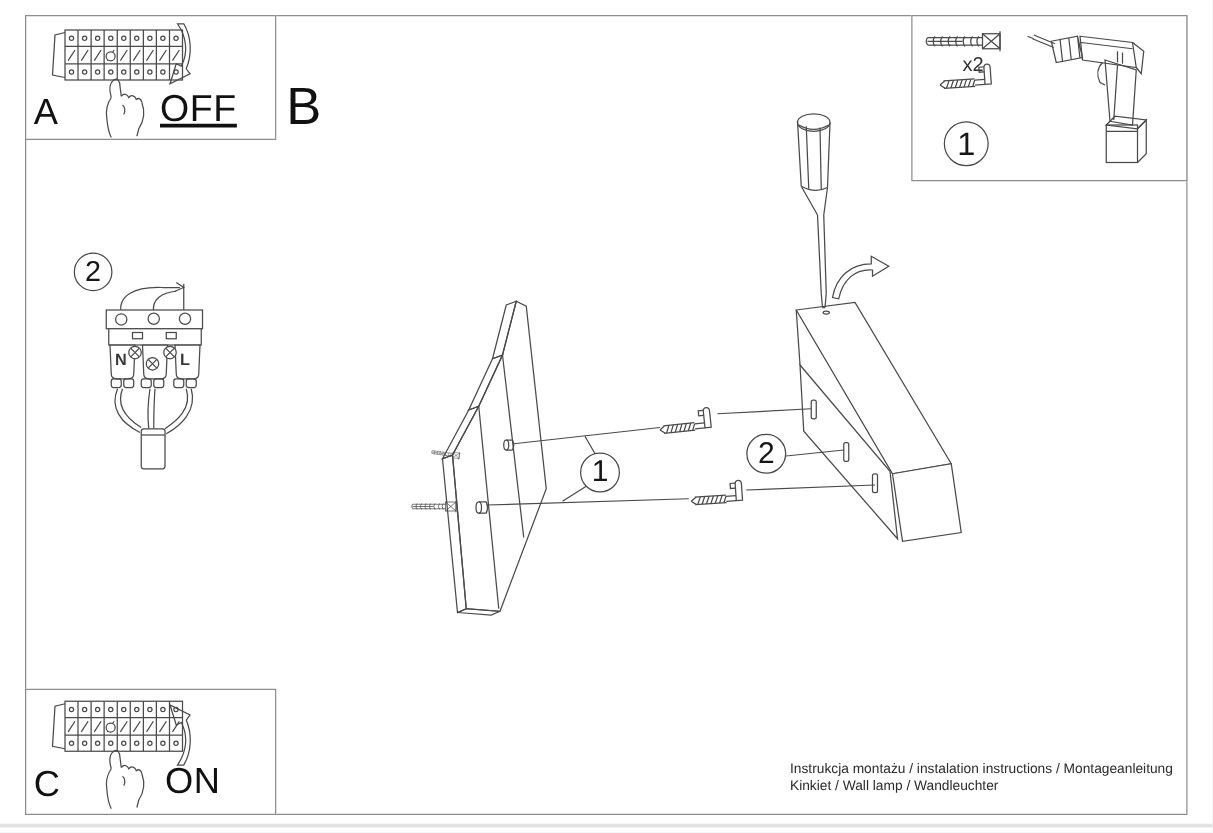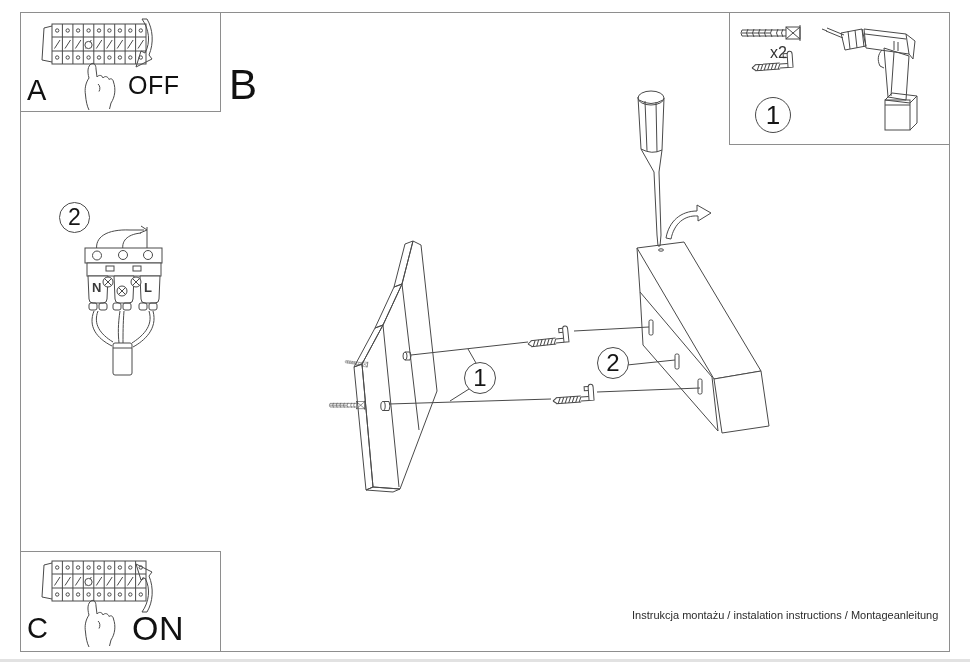--- a/index.html
+++ b/index.html
@@ -197,40 +197,41 @@
       <path d="M 641,149 Q 652,155 662,150"></path>
       <path d="M 641,149 L 654,172 M 662,150 L 659,172"></path>
       <path d="M 654,172 L 657,235 M 659,172 L 661,235"></path>
       <path d="M 657,235 L 658,246 M 661,235 L 660,246 M 658,246 L 660,246"></path>
     </g>
 
     <path d="M 666,238 C 669,221 681,211 697,211 L 697,205 L 711,213 L 698,221 L 698,216 C 684,215 674,224 671,239 Z" fill="none" stroke="#4a4a4a" stroke-width="1"></path>
   </svg>
 
   <div class="biglabel" style="left:27px;top:76px;font-size:29px;">A</div>
-  <div class="biglabel" style="left:128px;top:73px;font-size:25px;letter-spacing:.5px;">OFF</div>
+  <div class="biglabel" style="left:128px;top:73px;font-size:30px;letter-spacing:.5px;text-decoration:underline;">OFF</div>
   <div class="biglabel" style="left:229px;top:64px;font-size:42px;">B</div>
   <div class="biglabel" style="left:27px;top:614px;font-size:29px;">C</div>
-  <div class="biglabel" style="left:132px;top:611px;font-size:34px;letter-spacing:.5px;">ON</div>
+  <div class="biglabel" style="left:132px;top:611px;font-size:29px;letter-spacing:.5px;">ON</div>
   <div class="abs" style="left:770px;top:44px;font-size:16px;color:#333;">x2</div>
 
   <div class="callout" style="left:755px;top:97px;width:34px;height:34px;font-size:26px;">
     <span>1</span>
   </div>
   <div class="callout" style="left:59px;top:202px;width:29px;height:29px;font-size:23px;">
     <span>2</span>
   </div>
   <div class="callout" style="left:464px;top:362px;width:30px;height:30px;font-size:24px;">
     <span>1</span>
   </div>
   <div class="callout" style="left:597px;top:347px;width:30px;height:30px;font-size:24px;">
     <span>2</span>
   </div>
 
   <div class="abs" style="left:92px;top:280px;font-size:13px;font-weight:600;color:#3a3a3a;">N</div>
   <div class="abs" style="left:144px;top:280px;font-size:13px;font-weight:600;color:#3a3a3a;">L</div>
 
   <div class="footer" style="left:632px;top:608px;">
     <div>Instrukcja montażu / instalation instructions / Montageanleitung</div>
+    <div>Kinkiet / Wall lamp / Wandleuchter</div>
   </div>
 
   <div class="bottom-shade" style="top:659px;"></div>
 </div>
 
 </body></html>

